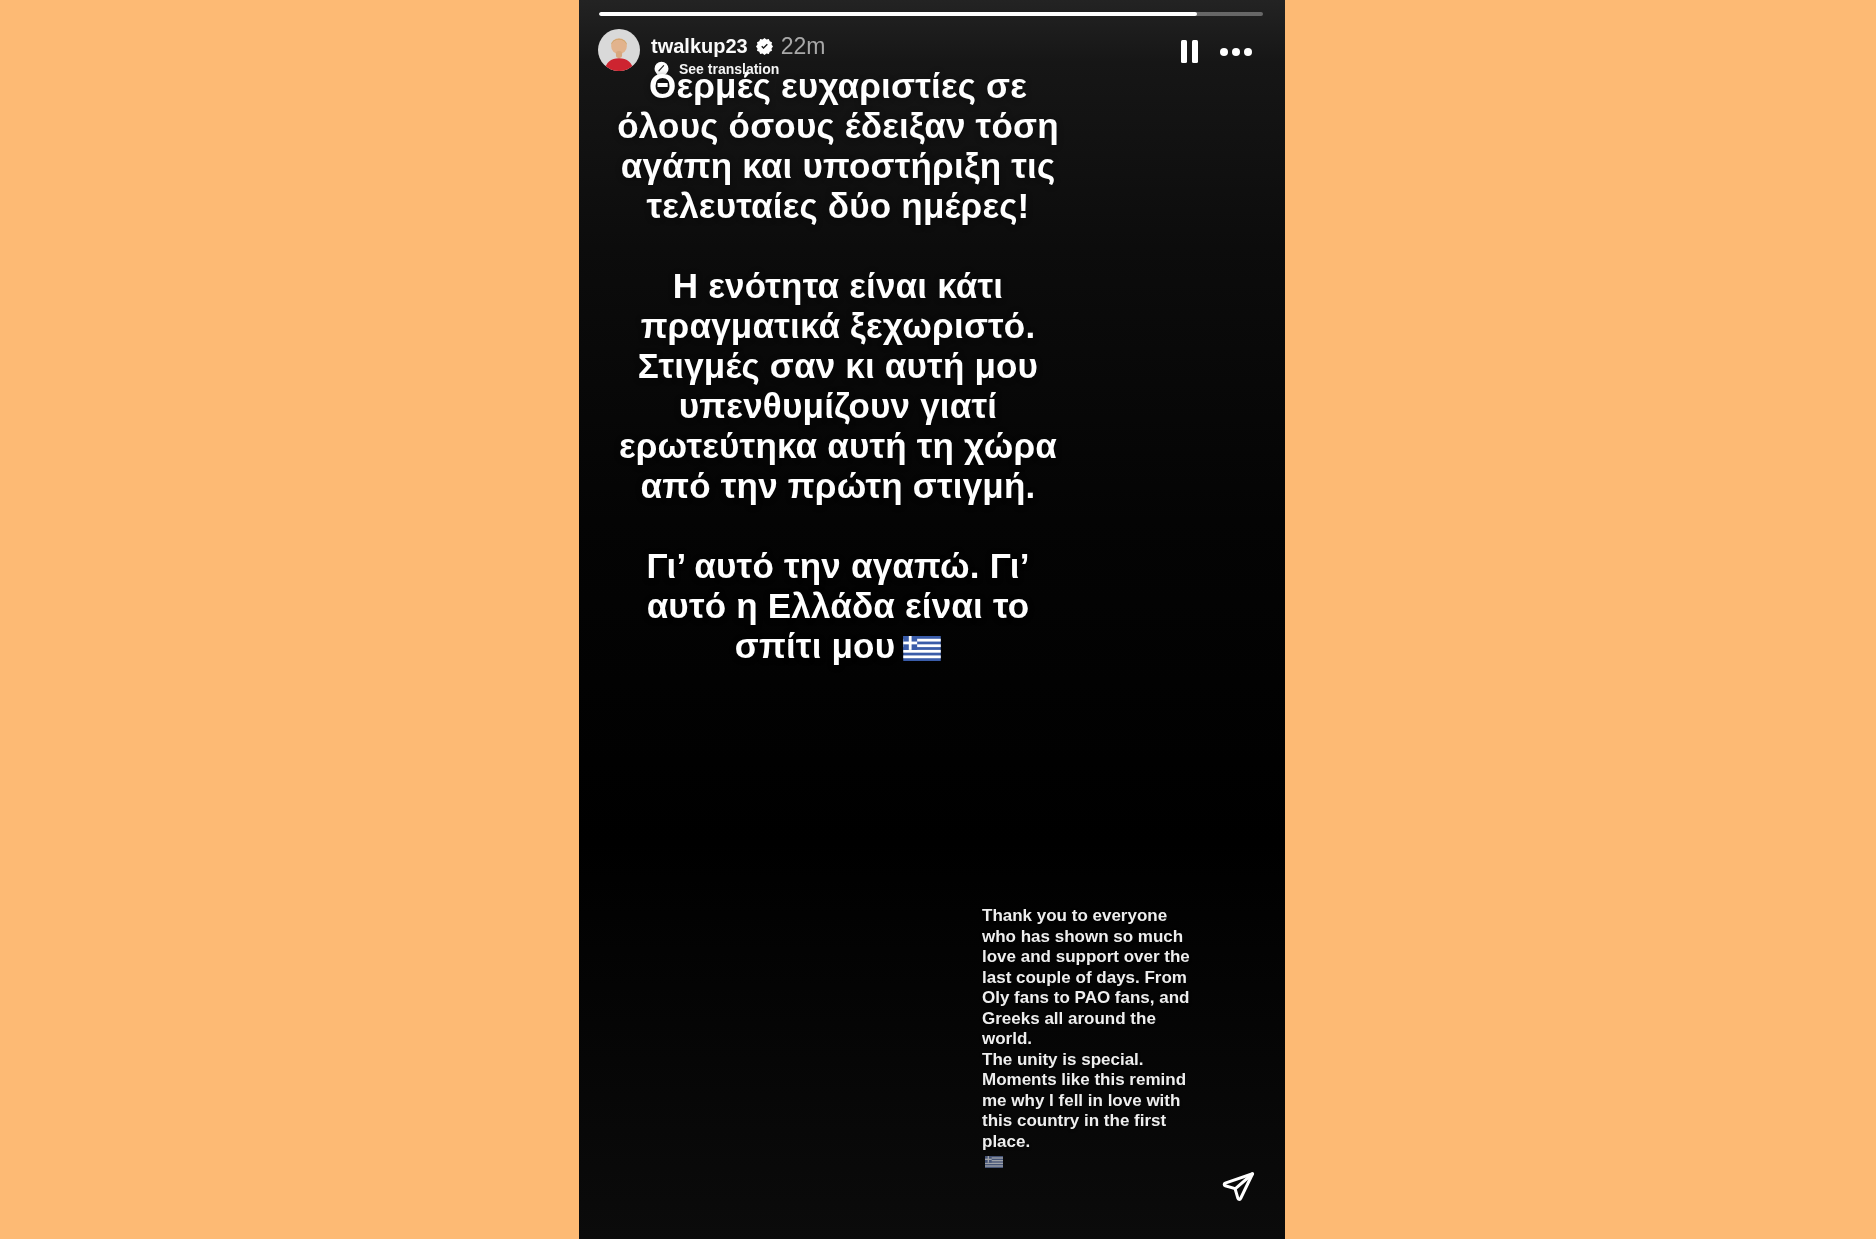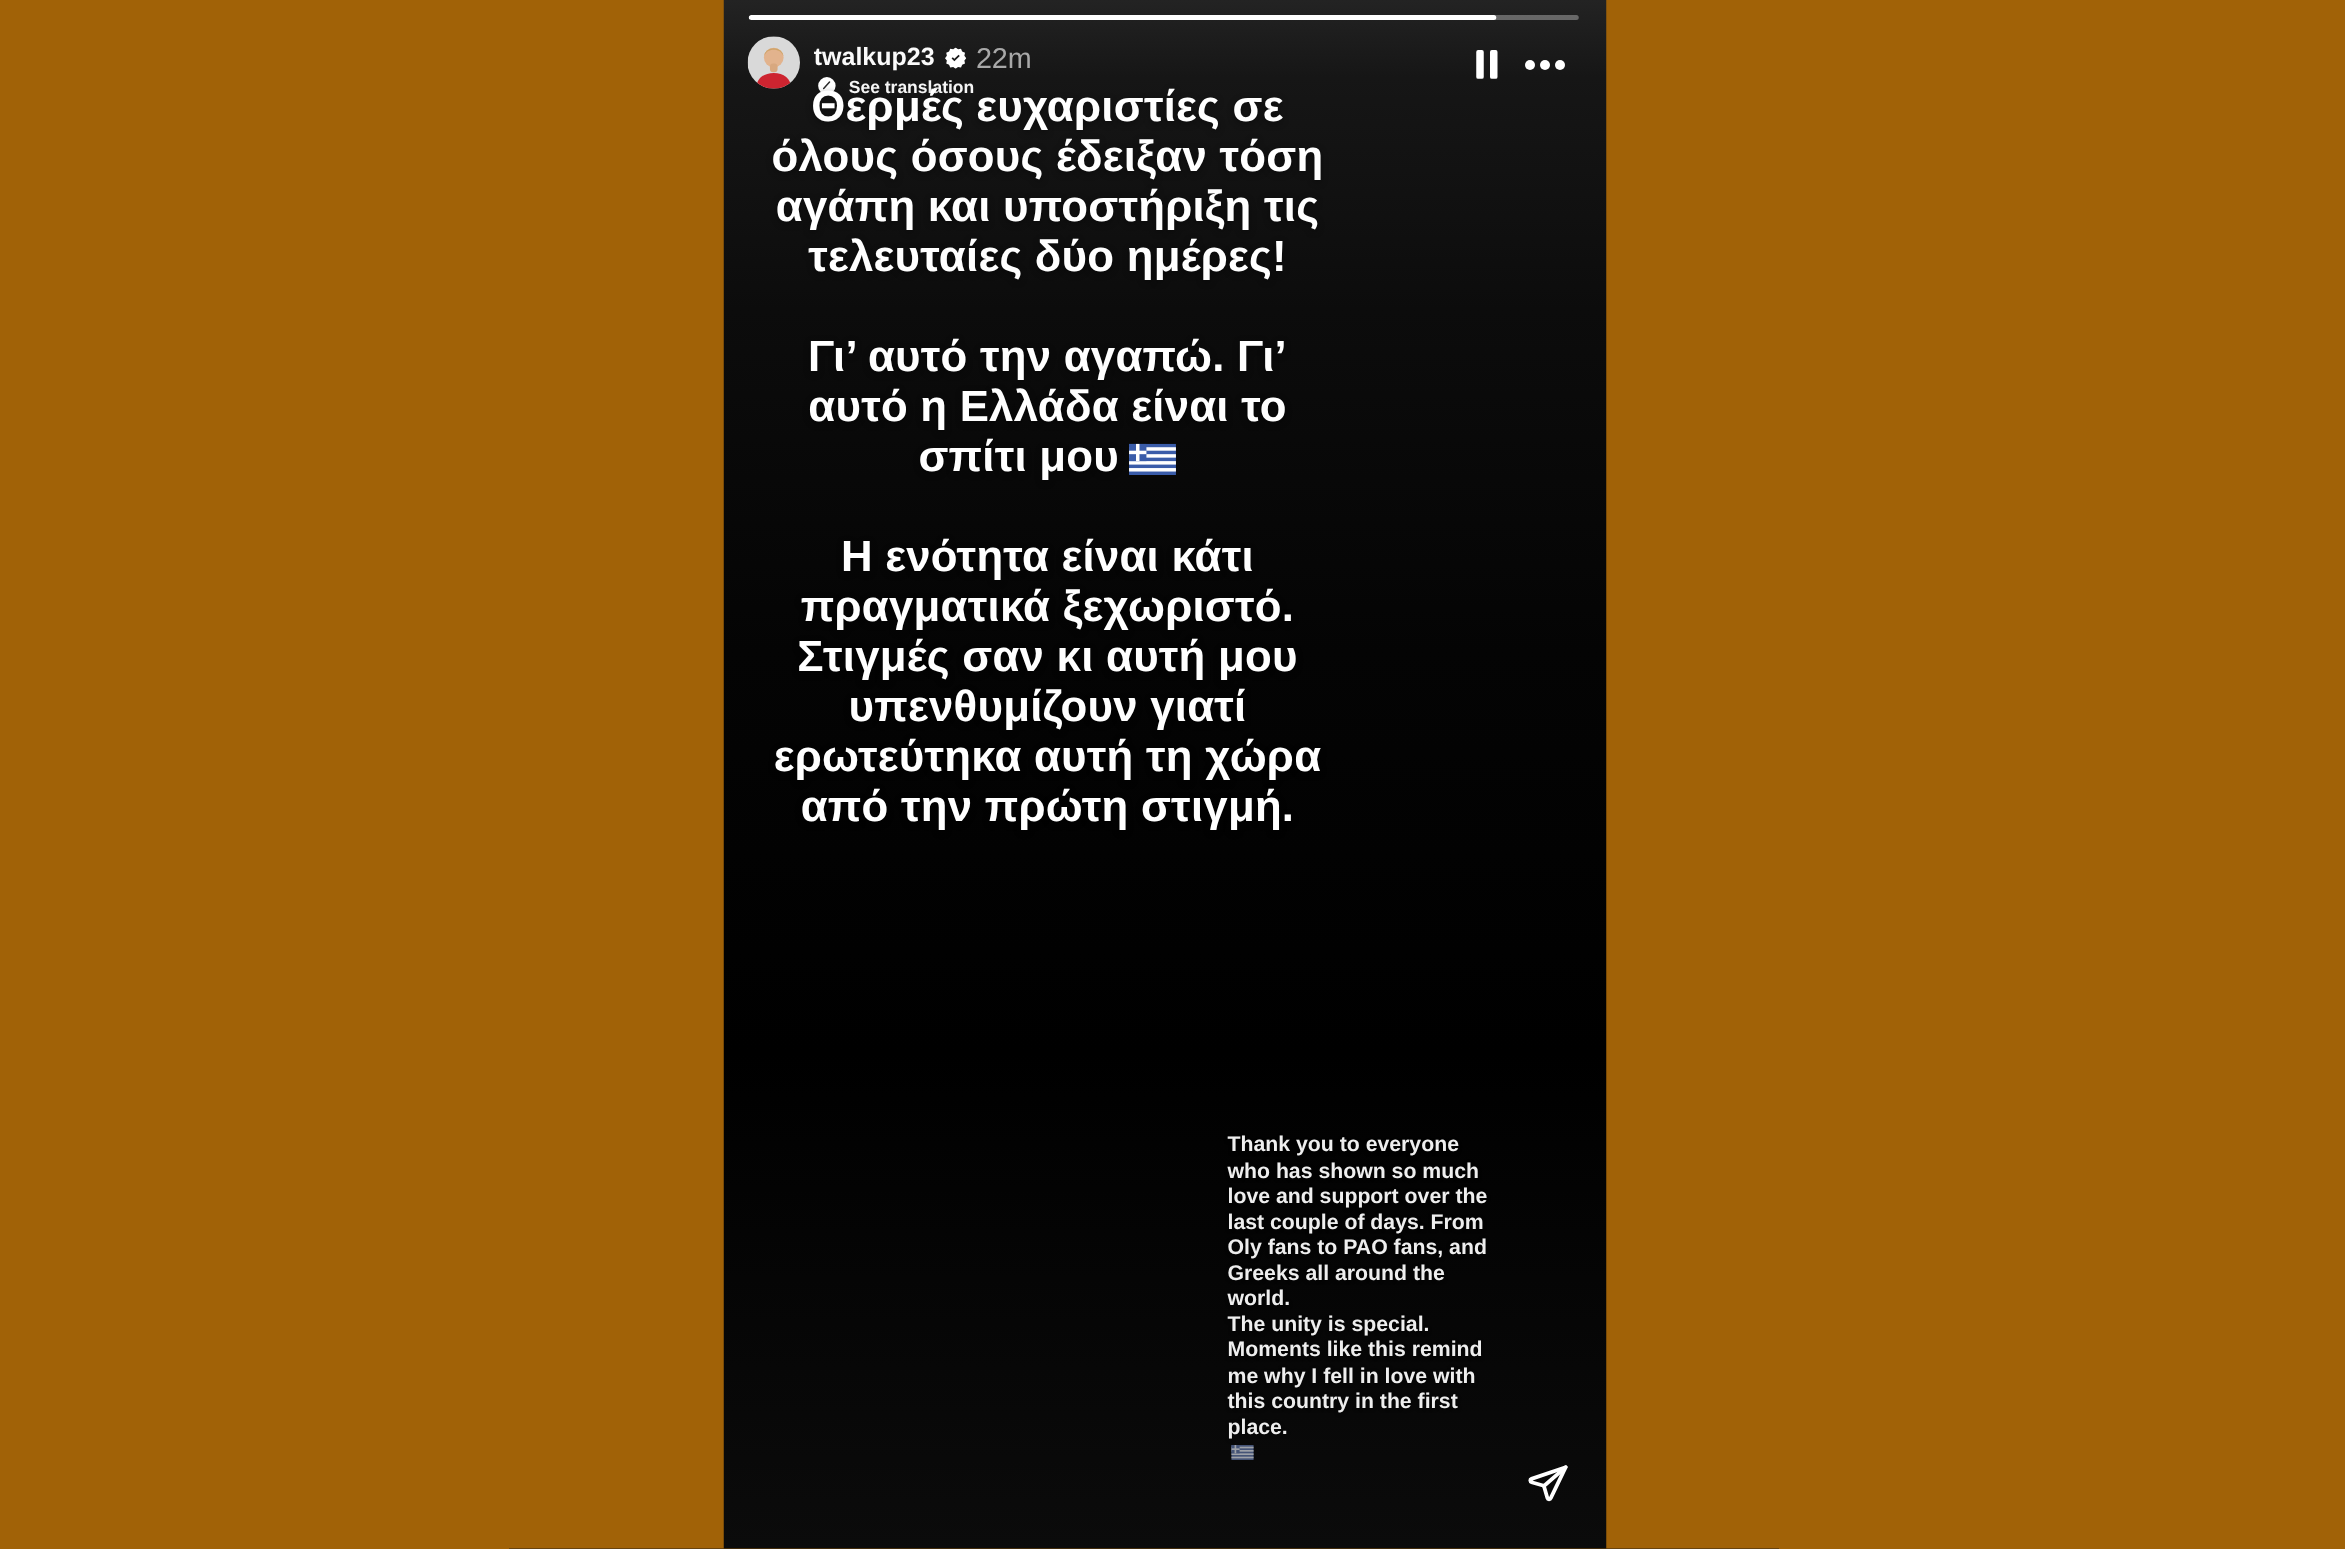--- a/index.html
+++ b/index.html
@@ -1,19 +1,19 @@
 <!DOCTYPE html>
 <html><head>
 <meta charset="utf-8">
 <style>
   * { box-sizing: border-box; }
   html,body { margin:0; padding:0; background:#1b1b1b; }
   .stage {
     position:relative; width:1876px; height:1239px; overflow:hidden;
-    background:#a16207;
+    background:#fdba74;
     font-family:"Liberation Sans", sans-serif;
   }
   .story-card {
     position:absolute; left:579px; top:0; width:706px; height:1239px;
     background:linear-gradient(180deg,#232323 0%,#161616 5%,#0c0c0c 20%,#040404 42%,#000 68%,#0b0b0b 100%);
   }
   
   .progress-track {
     position:absolute; left:20px; top:12px; width:664px; height:4px;
     border-radius:2px; background:rgba(255,255,255,.32); overflow:hidden;
@@ -127,38 +127,38 @@
       <span></span>
       <span></span>
       <span></span>
     </button>
 
     <div class="caption">
       <p><span>Θερμές ευχαριστίες σε
 όλους όσους έδειξαν τόση
 αγάπη και υποστήριξη τις
 τελευταίες δύο ημέρες!</span></p>
+      <p><span>Η ενότητα είναι κάτι
+πραγματικά ξεχωριστό.
+Στιγμές σαν κι αυτή μου
+υπενθυμίζουν γιατί
+ερωτεύτηκα αυτή τη χώρα
+από την πρώτη στιγμή.</span></p>
       <p><span>Γι’ αυτό την αγαπώ. Γι’
 αυτό η Ελλάδα είναι το
 σπίτι μου</span><svg class="flag-lg" viewBox="0 0 27 18">
             <rect width="27" height="18" fill="#3a5ca9"></rect>
             <rect y="2" width="27" height="2" fill="#fff"></rect>
             <rect y="6" width="27" height="2" fill="#fff"></rect>
             <rect y="10" width="27" height="2" fill="#fff"></rect>
             <rect y="14" width="27" height="2" fill="#fff"></rect>
             <rect width="10" height="10" fill="#3a5ca9"></rect>
             <rect x="4" width="2" height="10" fill="#fff"></rect>
             <rect y="4" width="10" height="2" fill="#fff"></rect>
           </svg></p>
-      <p><span>Η ενότητα είναι κάτι
-πραγματικά ξεχωριστό.
-Στιγμές σαν κι αυτή μου
-υπενθυμίζουν γιατί
-ερωτεύτηκα αυτή τη χώρα
-από την πρώτη στιγμή.</span></p>
     </div>
 
     <div class="translation">
       <span class="t-main">Thank you to everyone
 who has shown so much
 love and support over the
 last couple of days. From
 Oly fans to PAO fans, and
 Greeks all around the
 world.

